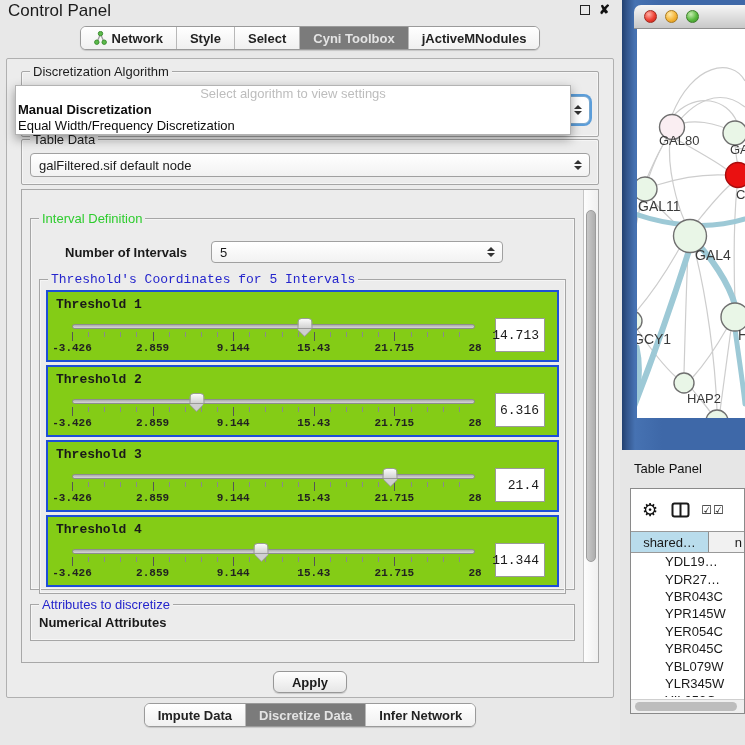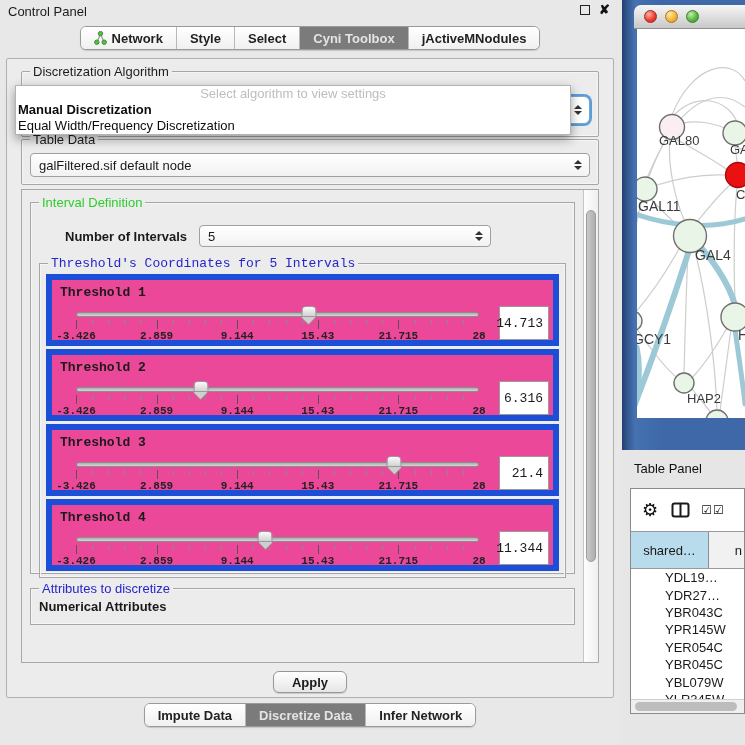--- a/index.html
+++ b/index.html
@@ -2,21 +2,21 @@
 <html><head>
 <meta charset="utf-8">
 <style>
   * { margin:0; padding:0; box-sizing:border-box; }
   html,body { width:745px; height:745px; overflow:hidden; background:#e6e6e6;
               font-family:"Liberation Sans", sans-serif; color:#1a1a1a; }
 
   
   .control-panel { position:absolute; left:0; top:0; width:620px; height:745px; background:#e8e8e8; }
   .cp-titlebar { position:absolute; left:0; top:0; width:620px; height:22px; display:flex; align-items:center; background:#e8e8e8; }
-  .cp-title { font-size:13px; margin-left:8px; }
+  .cp-title { font-size:17px; margin-left:8px; }
   .cp-titlebar-icons { position:absolute; right:10px; top:4px; display:flex; gap:9px; align-items:center; }
   .float-icon { width:10px; height:10px; border:1.5px solid #222; background:transparent; }
   .close-icon { font-size:13px; font-weight:bold; color:#111; line-height:12px; }
 
   
   .tab-row { position:absolute; left:0; top:26px; width:620px; height:30px; display:flex; justify-content:center; }
   .seg { display:flex; height:24px; border:1px solid #9a9a9a; border-radius:6px; overflow:hidden;
          background:#fbfbfb; box-shadow:0 1px 1px rgba(0,0,0,.15); }
   .seg-tab { display:flex; align-items:center; gap:5px; padding:0 13px; font-size:13px; font-weight:bold;
              color:#222; background:linear-gradient(#ffffff,#f0f0f0); border-right:1px solid #b8b8b8; cursor:default; }
@@ -56,29 +56,29 @@
 
   
   .scrollpane { position:absolute; left:14px; top:130px; width:578px; height:474px;
                 border:1px solid #a8a8a8; background:#ececec; }
   .vscrollbar { position:absolute; right:0; top:0; width:15px; height:100%;
                 background:linear-gradient(90deg,#fdfdfd,#f0f0f0); border-left:1px solid #c6c6c6; }
   .vscroll-thumb { position:absolute; left:2px; width:10px; border-radius:5px;
                    background:linear-gradient(90deg,#c9c9c9,#aeaeae); border:1px solid #9c9c9c; }
   .scroll-content { position:absolute; left:0; top:0; right:15px; bottom:0; overflow:hidden; }
 
-  .interval-group { position:relative; margin:12px 8px 0 8px; border:1px solid #a6a6a6; height:372px;
+  .interval-group { position:relative; margin:28px 8px 0 8px; border:1px solid #a6a6a6; height:372px;
                     box-shadow:inset 0 0 0 1px #f5f5f5; }
-  .num-row { display:flex; align-items:center; margin:22px 0 0 34px; gap:12px; }
+  .num-row { display:flex; align-items:center; margin:22px 0 0 34px; gap:24px; }
   .num-label { font-size:13px; font-weight:bold; }
   .num-combo { width:292px; }
 
   .thresh-group { position:relative; margin:16px 8px 0 8px; border:1px solid #a6a6a6; padding:10px 6px 6px 6px;
                   box-shadow:inset 0 0 0 1px #f5f5f5;font-family:Liberation Mono, monospace; }
-  .thresh-box { border:6px solid #1d4ed8; background:#ec4899; padding:5px 4px 3px 8px; margin-bottom:3px; height:72px; }
+  .thresh-box { border:2px solid #1d4ed8; background:#84cc16; padding:5px 12px 3px 8px; margin-bottom:3px; height:72px; }
   .thresh-title { font-size:13px; font-weight:bold; }
   .slider-row { display:flex; margin-top:4px; }
   .slider { position:relative; flex:1; margin:0 14px 0 0; }
   .rail-wrap { position:relative; margin:8px 6px 0 16px; }
   .rail { height:5px; border-radius:3px; background:linear-gradient(#adadad,#d6d6d6); border:1px solid #8d8d8d; }
   .thumb { position:absolute; top:-6px; width:15px; height:11px; transform:translateX(-50%);
            background:linear-gradient(#fafafa,#d2d2d2); border:1px solid #9a9a9a; border-radius:4px 4px 1px 1px; z-index:2; }
   .thumb::after { content:""; position:absolute; left:50%; top:10px; transform:translateX(-50%);
                   width:0; height:0; border-left:7px solid transparent; border-right:7px solid transparent;
                   border-top:7px solid #cfcfcf; filter:drop-shadow(0 1px 0 #9a9a9a); }
@@ -121,21 +121,21 @@
   .net-canvas { position:absolute; left:637px; top:29px; width:108px; height:389px; background:#ffffff; overflow:hidden; }
 
   
   .tp-label { position:absolute; left:634px; top:461px; font-size:13px; color:#111;text-align:center; }
   .table-box { position:absolute; left:630px; top:488px; width:115px; height:226px; background:#ffffff;
                border:1px solid #8a8a8a; overflow:hidden; }
   .tp-toolbar { position:relative; height:42px; display:flex; align-items:center; }
   .gear-glyph { font-size:18px; color:#111; margin-left:11px; }
   .split-icon { margin-left:13px; }
   .check-icons { margin-left:11px; font-size:12px; color:#111; letter-spacing:1px; }
-  .tp-header { display:flex; height:38px; border-top:1px solid #999; border-bottom:1px solid #999; font-size:13px; }
+  .tp-header { display:flex; height:22px; border-top:1px solid #999; border-bottom:1px solid #999; font-size:13px; }
   .tp-h1 { width:78px; background:#b9dcec; border-right:1px solid #8f8f8f; display:flex; align-items:center; justify-content:center; }
   .tp-h2 { flex:1; background:#f1f1f1; display:flex; align-items:center; justify-content:flex-end; padding-right:2px; }
   .tp-rows { height:144px; overflow:hidden; font-size:13px; }
   .tp-row { display:flex; height:17.4px; align-items:center; }
   .tp-c1 { width:78px; padding-left:5px; white-space:nowrap; overflow:hidden;margin-left:29px; }
   .tp-c2 { flex:1; padding-left:8px; white-space:nowrap; overflow:hidden; }
   .tp-hscroll { position:absolute; left:0; bottom:0; width:100%; height:14px; background:#efefef; border-top:1px solid #cfcfcf; }
   .tp-hthumb { position:absolute; left:4px; top:2px; width:102px; height:9px; border-radius:5px; background:#bdbdbd; }
 </style>
 </head>

